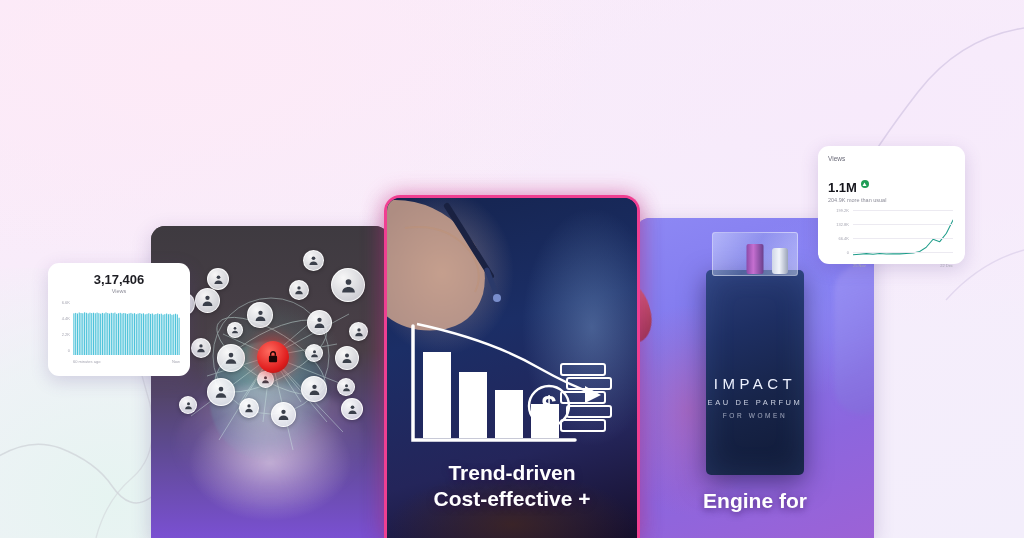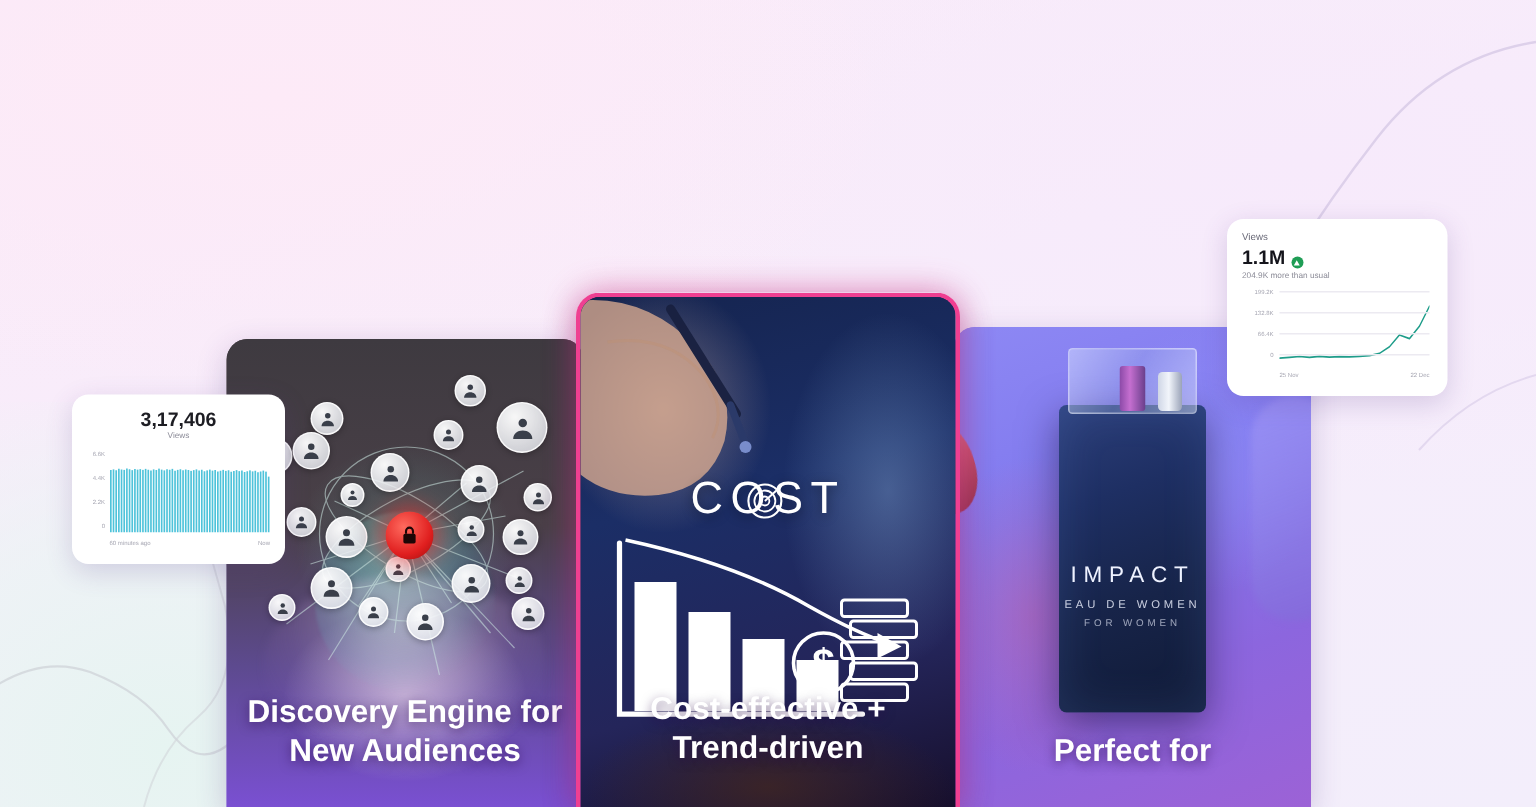--- a/index.html
+++ b/index.html
@@ -203,21 +203,21 @@
   }
   .yaxis span { position:absolute; right:1px; }
   .plot { position:absolute; left:17px; right:2px; top:0; bottom:9px; }
   .xlabels {
     position:absolute; left:17px; right:2px; bottom:0;
     display:flex; justify-content:space-between;
     font-size:4px; color:#a6a6b2;
   }
 
   .w-head { font-size:6.5px; color:#6a6a78; }
-  .w-val-row { display:flex; align-items:flex-end; gap:4px; margin-top:2px; }
+  .w-val-row { display:flex; align-items:flex-start; gap:4px; margin-top:18px; }
   .w-val { font-size:13px; font-weight:bold; color:#15151c; }
   .w-dot { width:8px; height:8px; border-radius:50%; background:#1f9d55;
            display:flex; align-items:center; justify-content:center; }
   .w-note { font-size:5.5px; color:#8b8b97; margin-top:2px; }
   .grid-line { position:absolute; left:0; right:0; height:1px; background:#eceaf1; }
 </style>
 </head>
 <body>
 
 <div id="stage">
@@ -392,49 +392,36 @@
           <path d="M3 22c0-5 4-8 9-8s9 3 9 8z" fill="#3a3f4a"></path>
         </svg>
       </div>
     <div class="node-lock" style="left:106px;top:115px;">
       <svg width="14" height="14" viewBox="0 0 24 24">
           <rect x="5" y="10" width="14" height="11" rx="2" fill="#1c0606"></rect>
           <path d="M8 10V7a4 4 0 1 1 8 0v3" stroke="#1c0606" stroke-width="2.4" fill="none"></path>
         </svg>
     </div>
 
-    <div class="caption" id="cap-left">
-      <div>Discovery Engine for</div>
-      <div>New Audiences</div>
-    </div>
   </div>
 
   <div class="card" id="card-center">
     <div class="photo"></div>
 
     <svg width="250" height="337" style="position:absolute;inset:0;">
       <g opacity="0.92">
         <path d="M-12 4 Q 40 -6 78 34 Q 104 62 96 96 Q 86 128 52 132 Q 10 136 -14 104 Z" fill="#e0b092" opacity="0.82"></path>
         <path d="M 18 30 Q 58 24 82 52 Q 98 74 88 94" stroke="#c89878" stroke-width="2" fill="none" opacity="0.5"></path>
         <path d="M 60 8 L 104 78" stroke="#18203f" stroke-width="6" stroke-linecap="round"></path>
         <path d="M 100 72 L 110 98" stroke="#2b3a6a" stroke-width="5" stroke-linecap="round"></path>
         <circle cx="110" cy="100" r="4" fill="#8fa6e8" opacity="0.85"></circle>
       </g>
     </svg>
 
     <div class="cost-wrap">
-      <div class="cost-word">
-        <span>COST</span>
-        <svg width="26" height="26" viewBox="0 0 26 26" style="position:absolute;left:50%;top:5px;transform:translateX(-58%);">
-          <circle cx="13" cy="13" r="11" fill="none" stroke="#fff" stroke-width="1.4"></circle>
-          <circle cx="13" cy="13" r="7" fill="none" stroke="#fff" stroke-width="1.2"></circle>
-          <circle cx="13" cy="13" r="3" fill="none" stroke="#fff" stroke-width="1.2"></circle>
-          <path d="M13 13 L24 3" stroke="#fff" stroke-width="1.3"></path>
-        </svg>
-      </div>
 
       <svg class="bars-svg" width="226" height="138" viewBox="0 0 226 138">
         <path d="M 14 6 L 14 120 L 176 120" stroke="#fff" stroke-width="3.5" fill="none" stroke-linecap="round"></path>
         <rect x="24" y="32" width="28" height="86" fill="#fff"></rect>
         <rect x="60" y="52" width="28" height="66" fill="#fff"></rect>
         <rect x="96" y="70" width="28" height="48" fill="#fff"></rect>
         <rect x="132" y="84" width="28" height="34" fill="#fff"></rect>
         <path d="M 18 4 Q 92 20 140 48 Q 172 66 196 74" stroke="#fff" stroke-width="2.4" fill="none"></path>
         <path d="M 186 66 L 202 75 L 186 83" fill="#fff"></path>
         <g stroke="#fff" stroke-width="2" fill="none">
@@ -443,42 +430,42 @@
           <rect x="162" y="72" width="44" height="11" rx="2"></rect>
           <rect x="168" y="86" width="44" height="11" rx="2"></rect>
           <rect x="162" y="100" width="44" height="11" rx="2"></rect>
         </g>
         <circle cx="150" cy="86" r="20" fill="none" stroke="#fff" stroke-width="2.4"></circle>
         <text x="150" y="95" font-size="27" font-weight="bold" fill="#fff" text-anchor="middle" font-family="Liberation Sans, sans-serif">$</text>
       </svg>
     </div>
 
     <div class="caption" id="cap-center">
+      <div>Trend-driven</div>
       <div>Cost-effective +</div>
-      <div>Trend-driven</div>
     </div>
   </div>
 
   <div class="card" id="card-right">
     <div class="photo"></div>
     <div class="edge"></div>
     <div class="fingers"></div>
 
     <div class="bottle">
       <div class="bottle-cap"></div>
       <div class="bottle-neck"></div>
       <div class="bottle-spray"></div>
       <div class="bottle-txt" id="b-name">IMPACT</div>
-      <div class="bottle-txt" id="b-sub1">EAU DE WOMEN</div>
+      <div class="bottle-txt" id="b-sub1">EAU DE PARFUM</div>
       <div class="bottle-txt" id="b-sub2">FOR WOMEN</div>
     </div>
     <div class="nails"></div>
 
     <div class="caption" id="cap-right">
-      <div>Perfect for</div>
+      <div>Engine for</div>
     </div>
   </div>
 
   <div class="widget" id="widget-left">
     <div class="w-big">3,17,406</div>
     <div class="w-sub">Views</div>
     <div class="chart-area">
       <div class="yaxis">
         <span style="top:0;">6.6K</span>
         <span style="top:16px;">4.4K</span>

